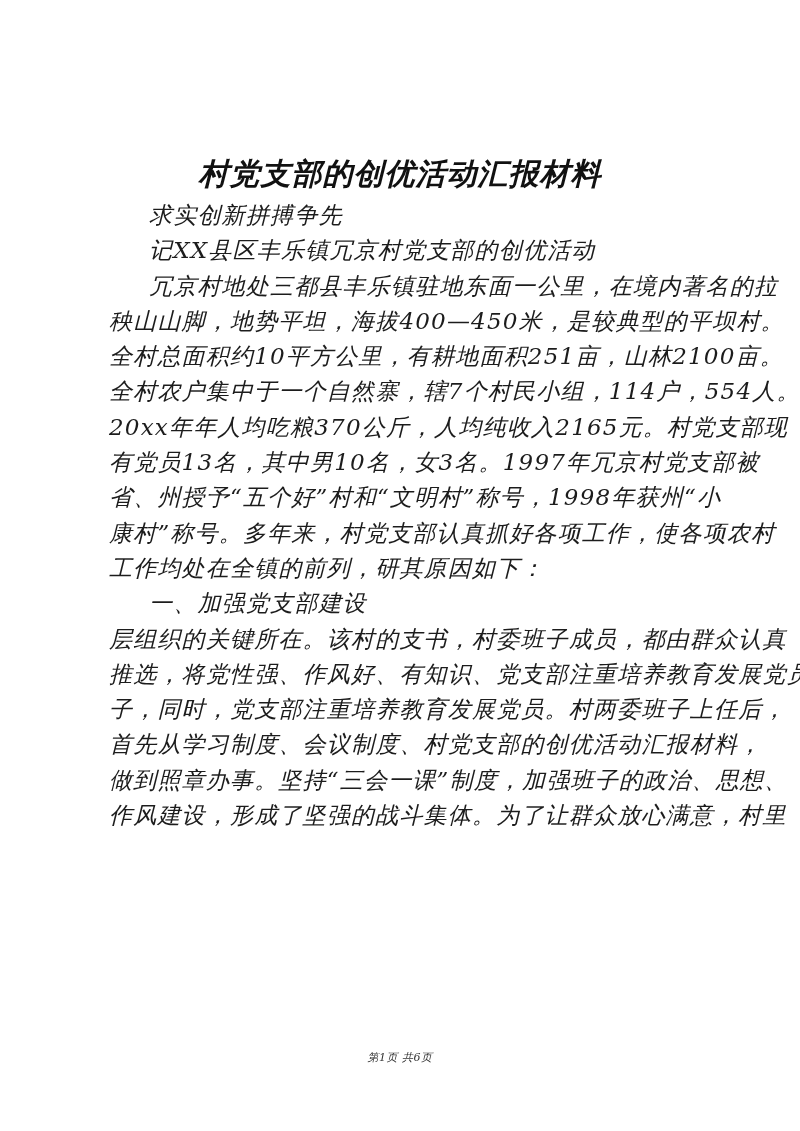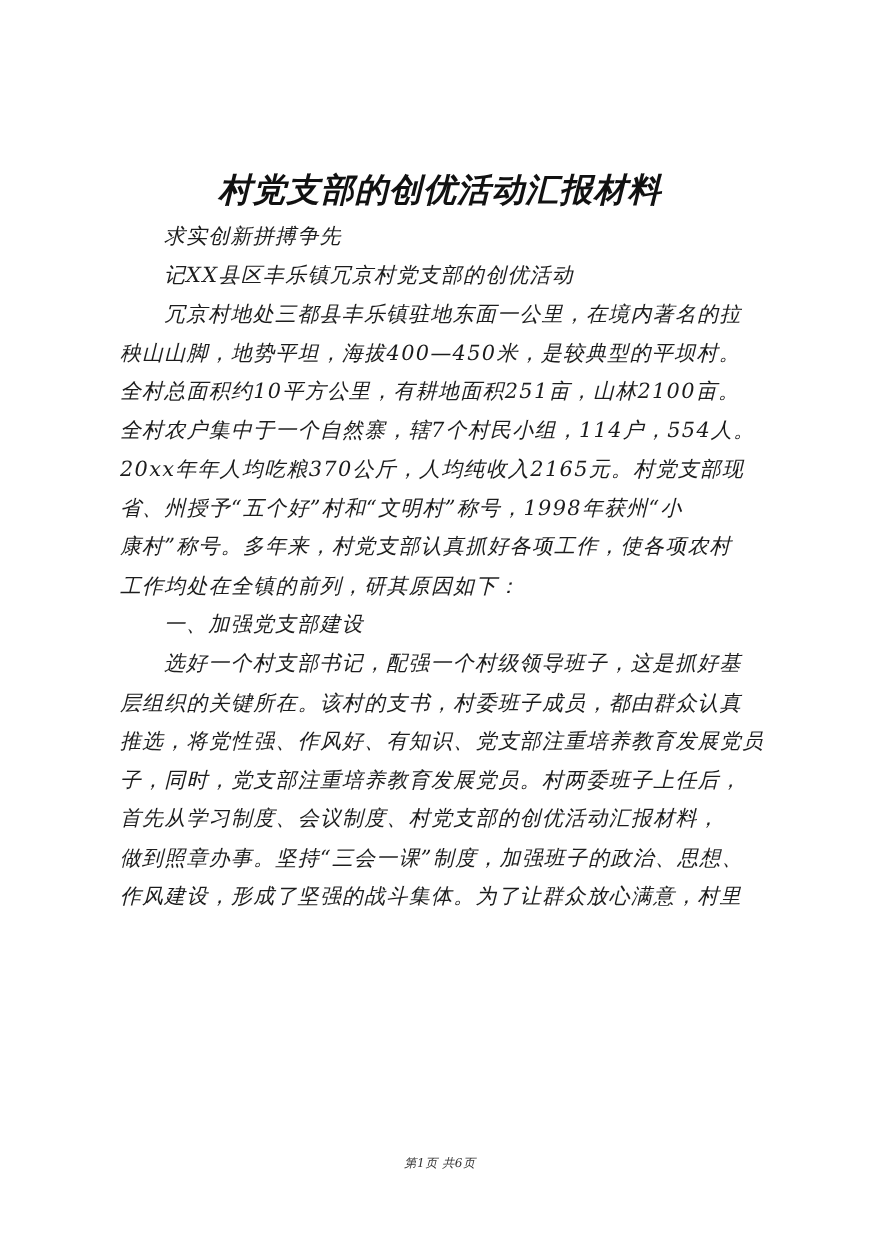--- a/index.html
+++ b/index.html
@@ -8,21 +8,21 @@
       font-family: "DejaVu Serif", "Liberation Serif", serif; color: #1a1a1a;
     }
     .page { position: absolute; left: 0; top: 12px; width: 800px; height: 1131px; font-style: italic; }
     .title {
       position: absolute; left: 0; top: 142px; width: 800px; text-align: center;
       font-size: 30px; font-weight: bold; letter-spacing: 1px; color: #111;
       line-height: 40px;
     }
     .body-text {
       position: absolute; left: 109px; top: 186px; width: 590px;
-      font-size: 19px; line-height: 35.3px; letter-spacing: 1.2px;
+      font-size: 23px; line-height: 35.3px; letter-spacing: 1.2px;
       color: #1c1c1c;
     }
     .line { display: block; white-space: nowrap; height: 35.3px; }
     .indent { padding-left: 40px; }
     .footer {
       position: absolute; left: 0; top: 1038px; width: 800px; text-align: center;
       font-size: 11px; color: #333; letter-spacing: 0.5px;
     }
   </style>
 </head>
@@ -32,25 +32,25 @@
   <div class="title">村党支部的创优活动汇报材料</div>
 
   <div class="body-text" id="body-text">
     <span class="line indent">求实创新拼搏争先</span>
     <span class="line indent">记XX县区丰乐镇冗京村党支部的创优活动</span>
     <span class="line indent">冗京村地处三都县丰乐镇驻地东面一公里，在境内著名的拉</span>
     <span class="line">秧山山脚，地势平坦，海拔400—450米，是较典型的平坝村。</span>
     <span class="line">全村总面积约10平方公里，有耕地面积251亩，山林2100亩。</span>
     <span class="line">全村农户集中于一个自然寨，辖7个村民小组，114户，554人。</span>
     <span class="line">20xx年年人均吃粮370公斤，人均纯收入2165元。村党支部现</span>
+    <span class="line">有党员13名，其中男10名，女3名。1997年冗京村党支部被</span>
     <span class="line">省、州授予“五个好”村和“文明村”称号，1998年获州“小</span>
     <span class="line">康村”称号。多年来，村党支部认真抓好各项工作，使各项农村</span>
     <span class="line">工作均处在全镇的前列，研其原因如下：</span>
     <span class="line indent">一、加强党支部建设</span>
-    <span class="line indent">选好一个村支部书记，配强一个村级领导班子，这是抓好基</span>
     <span class="line">层组织的关键所在。该村的支书，村委班子成员，都由群众认真</span>
     <span class="line">推选，将党性强、作风好、有知识、党支部注重培养教育发展党员</span>
     <span class="line">子，同时，党支部注重培养教育发展党员。村两委班子上任后，</span>
     <span class="line">首先从学习制度、会议制度、村党支部的创优活动汇报材料，</span>
     <span class="line">做到照章办事。坚持“三会一课”制度，加强班子的政治、思想、</span>
     <span class="line">作风建设，形成了坚强的战斗集体。为了让群众放心满意，村里</span>
   </div>
 
   <div class="footer">第1页 共6页</div>
 </div>

